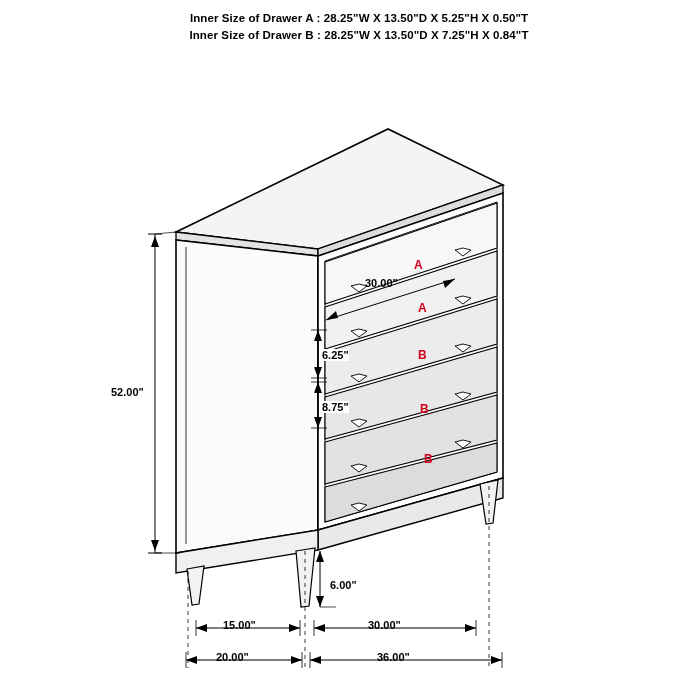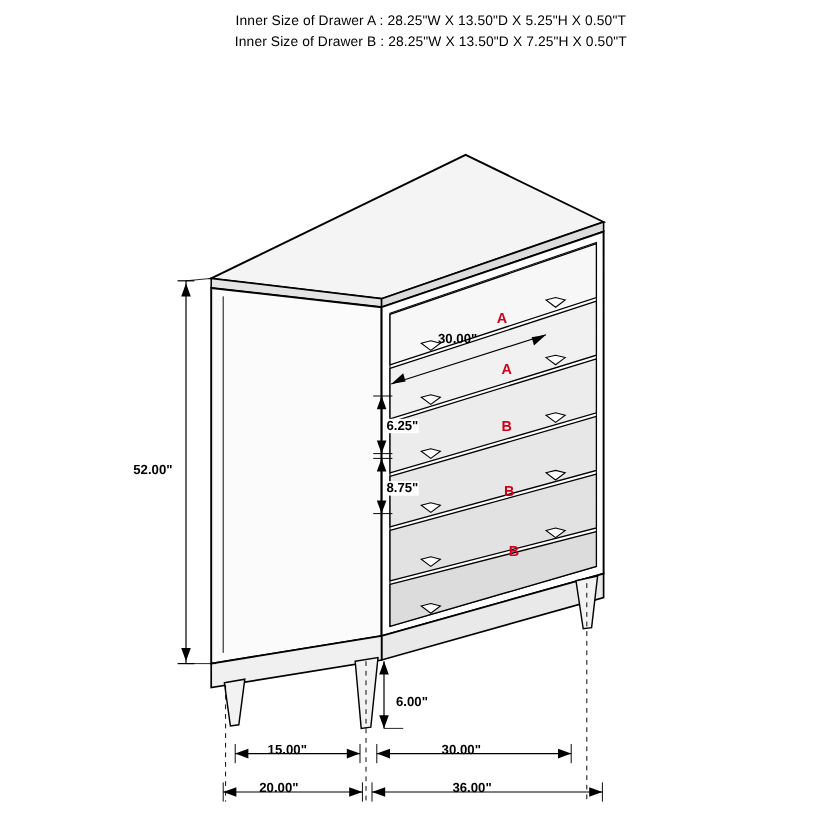--- a/index.html
+++ b/index.html
@@ -21,21 +21,21 @@
   }
   .header {
     position: absolute;
     top: 10px;
     left: 0;
     width: 700px;
     text-align: center;
   }
   .header .line {
     font-size: 11.5px;
-    font-weight: normal;
+    font-weight: bold;
     color: #000000;
     line-height: 17px;
     letter-spacing: 0.1px;
     white-space: nowrap;
     padding-left: 18px;
   }
   svg.diagram {
     position: absolute;
     top: 0;
     left: 0;
@@ -55,21 +55,21 @@
     white-space: nowrap;
   }
 </style>
 </head>
 <body>
 
 <div id="stage">
 
   <div class="header">
     <div class="line">Inner Size of Drawer A : 28.25"W X 13.50"D X 5.25"H X  0.50"T</div>
-    <div class="line">Inner Size of Drawer B : 28.25"W X 13.50"D X 7.25"H X  0.50"T</div>
+    <div class="line">Inner Size of Drawer B : 28.25"W X 13.50"D X 7.25"H X  0.84"T</div>
   </div>
 
   <svg class="diagram" width="700" height="700" viewBox="0 0 700 700">
 
     <g>
 
       <polygon points="176,232 388,129 503,185 318,249" fill="#f4f4f4" stroke="#000000" stroke-width="1.6"></polygon>
       <polygon points="176,232 318,249 318,256 176,240" fill="#e4e4e4" stroke="#000000" stroke-width="1.3"></polygon>
       <polygon points="318,249 503,185 503,193 318,256" fill="#dcdcdc" stroke="#000000" stroke-width="1.3"></polygon>
 

